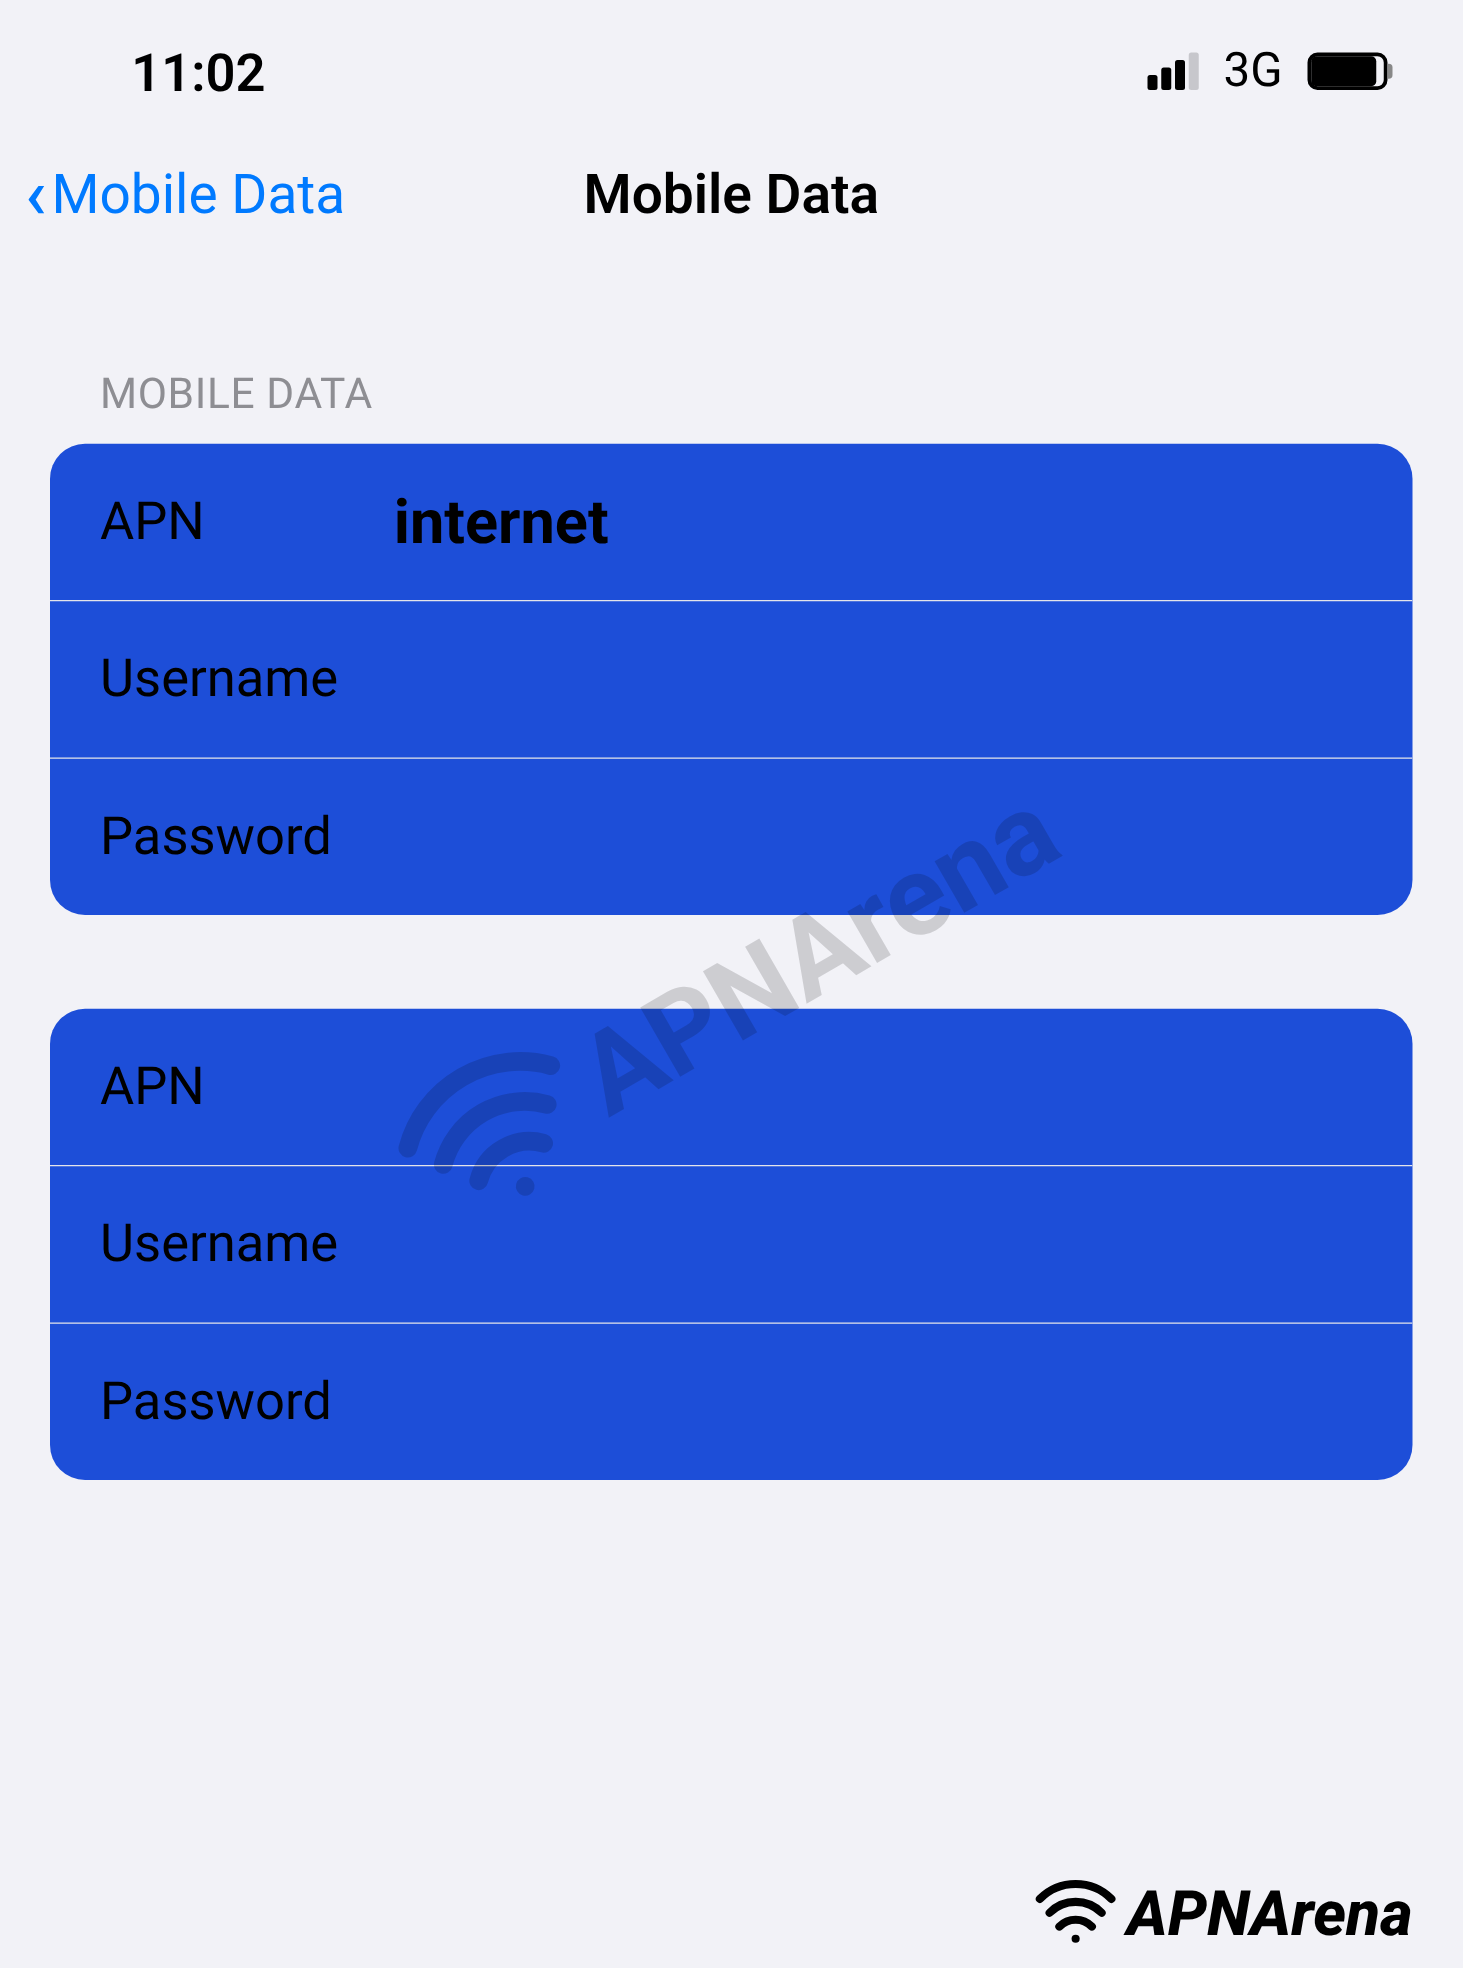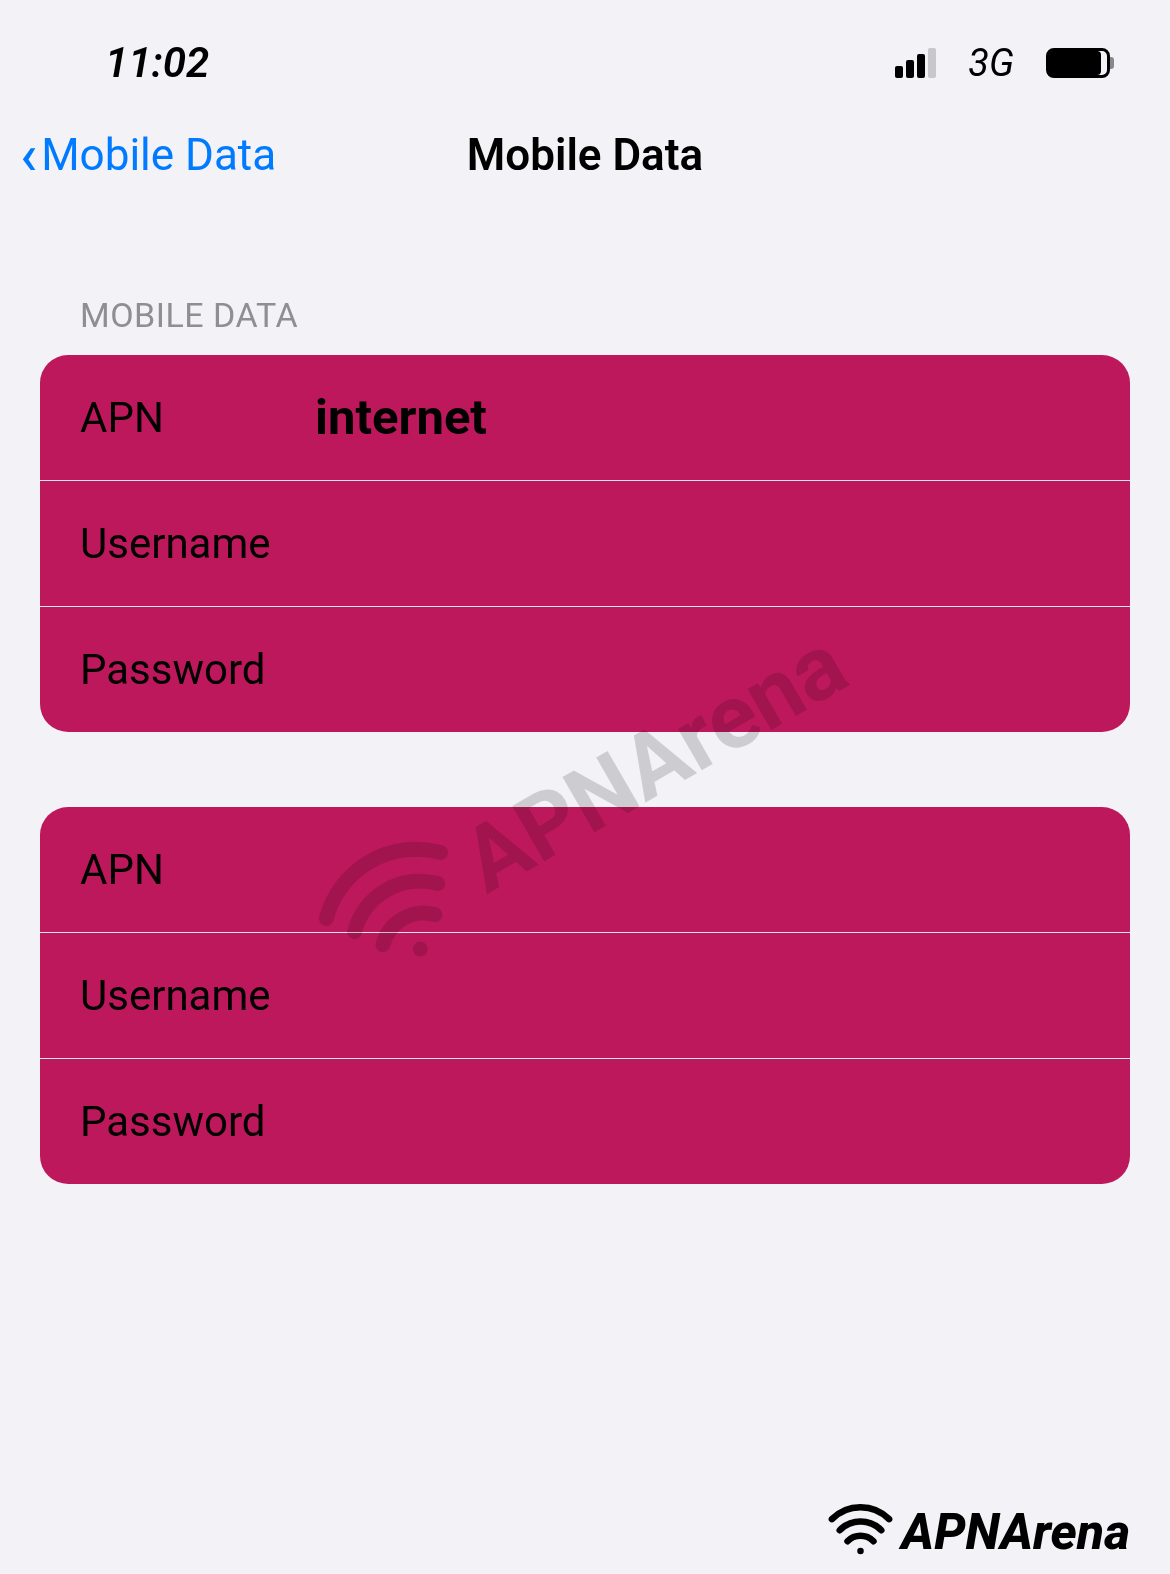--- a/index.html
+++ b/index.html
@@ -14,36 +14,35 @@
       height: 1574px;
       background-color: #f2f2f7;
       position: relative;
       overflow: hidden;
     }
     
     
     .status-bar {
       display: flex;
       justify-content: space-between;
-      align-items: center;
+      align-items: flex-start;
       padding: 35px 60px 20px 105px;
       height: 110px;
-      font-style: italic;
     }
     
     .status-time {
       font-size: 42px;
       font-weight: 600;
       color: #000;
     }
     
     .status-right {
       display: flex;
       align-items: center;
-      gap: 24px;
+      gap: 12px;
     }
     
     .signal-bars {
       display: flex;
       align-items: flex-end;
       gap: 3px;
       height: 30px;
     }
     
     .signal-bar {
@@ -144,21 +143,21 @@
       font-size: 34px;
       font-weight: 400;
       color: #8e8e93;
       text-transform: uppercase;
       letter-spacing: 0.5px;
       padding-left: 40px;
       margin-bottom: 20px;
     }
     
     .settings-group {
-      background-color: #be185d;
+      background-color: #1d4ed8;
       border-radius: 28px;
       overflow: hidden;
     }
     
     .settings-row {
       display: flex;
       align-items: center;
       padding: 34px 40px;
       min-height: 118px;
       border-bottom: 1px solid #e5e5ea;

